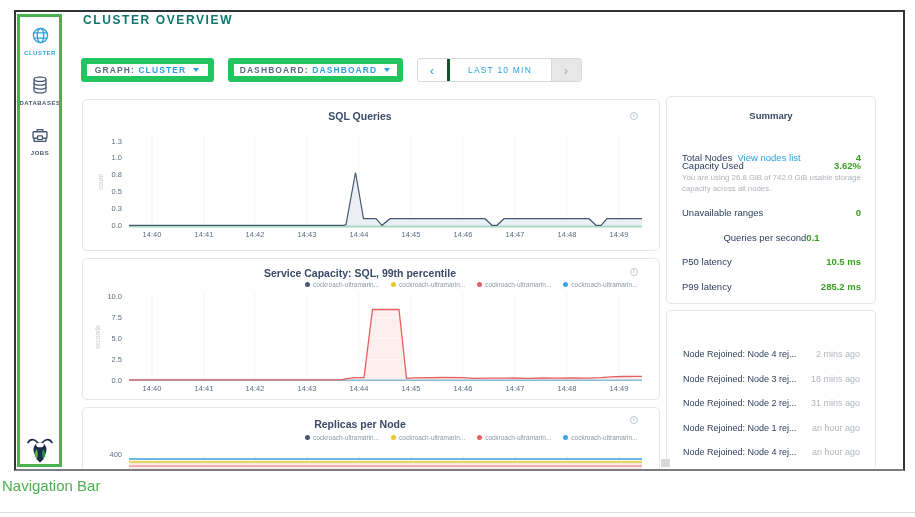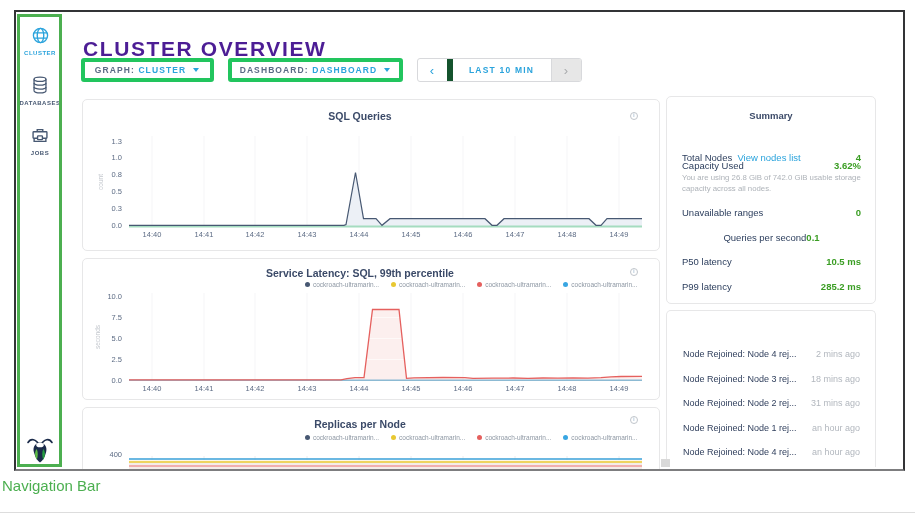--- a/index.html
+++ b/index.html
@@ -7,27 +7,27 @@
   body { position:relative; }
   .frame { position:absolute; left:14px; top:10px; width:891px; height:461px;
     border:2px solid #333436; border-bottom:2.5px solid #7d7d7f; background:#fff; overflow:hidden; }
   
   .sidebar { position:absolute; left:0; top:0; width:48px; height:100%; background:#fff; }
   .navitem { position:absolute; left:-3px; width:54px; text-align:center; }
   .navlabel { font-size:6px; font-weight:bold; letter-spacing:0.5px; color:#475872; margin-top:2px; }
   .cyan { color:#2aa3dc !important; }
   .greenrect { position:absolute; left:1px; top:2px; width:45px; height:453px; border:3px solid #4caf50; z-index:50; }
   
-  .pagetitle { position:absolute; left:67px; top:25px; font-size:21px; font-weight:bold; letter-spacing:1.6px; color:#4c1d95; }
-  .btn { position:absolute; top:46px; height:24px; background:#fff; border:4px solid #22c55e; border-radius:3px;
+  .pagetitle { position:absolute; left:67px; top:1px; font-size:12px; font-weight:bold; letter-spacing:1.6px; color:#0f766e; }
+  .btn { position:absolute; top:46px; height:24px; background:#fff; border:6px solid #22c55e; border-radius:3px;
      font-size:8.5px; font-weight:bold; letter-spacing:1.1px; color:#5a6a85; display:flex; align-items:center; justify-content:center; }
   .caret { display:inline-block; width:0; height:0; border-left:3.5px solid transparent; border-right:3.5px solid transparent; border-top:4.5px solid #2aa3dc; margin-left:7px; }
   .timewrap { position:absolute; left:400.5px; top:46px; width:165px; height:24px; border:1px solid #d8d9dc; border-radius:3px; background:#fff; display:flex; overflow:hidden; }
   .timewrap .arrow { width:29px; display:flex; align-items:center; justify-content:center; font-size:11px; color:#2aa3dc; }
-  .timewrap .mid { flex:1; border-left:6px solid #14532d; display:flex; align-items:center; justify-content:center; font-size:8.5px; font-weight:bold; letter-spacing:1.2px; color:#2aa3dc; }
+  .timewrap .mid { flex:1; border-left:3px solid #14532d; display:flex; align-items:center; justify-content:center; font-size:8.5px; font-weight:normal; letter-spacing:1.2px; color:#2aa3dc; }
   .timewrap .dis { width:30px; background:#e7e7e7; color:#a9abad; border-left:1px solid #d8d9dc; display:flex; align-items:center; justify-content:center; font-size:11px; }
   
   .panel { position:absolute; background:#fff; border:1px solid #e7e7e8; border-radius:5px; }
   .ptitle { position:absolute; width:100%; text-align:center; font-size:10.5px; font-weight:bold; color:#3b4a68; }
   .info { position:absolute; right:21px; top:11px; width:8px; height:8px; border:1px solid #c0c5cb; border-radius:50%; color:#8aa8c2; font-size:6px; line-height:5.5px; text-align:center; }
   .legend { position:absolute; left:216px; display:flex; justify-content:flex-start; font-size:6.5px; color:#8d97a3; white-space:nowrap; }
   .legend span.it { margin:0 6px; white-space:nowrap; }
   .dot { display:inline-block; width:5px; height:5px; border-radius:50%; margin-right:3px; vertical-align:0px; }
   
   .sumpanel { left:650px; top:84px; width:210px; height:208px; }
@@ -124,21 +124,21 @@
           <text x="484" y="137">14:48</text>
         <text x="536" y="137">14:49</text>
       </g>
       <path d="M46,125.3 L261,125.3 L263,124.5 L272.5,72.5 L280.5,118.7 L293,118.7 L299,125.3 L307,118.7 L402,118.7 L409,125.3 L414,125.3 L421,118.7 L506,118.7 L513,125.3 L518,125.3 L524,118.7 L559,118.7 L559,126.3 L46,126.3 Z" fill="#e9edf4" opacity="0.85"></path>
       <path d="M46,126.4 H559" stroke="#a5dcc0" stroke-width="2" fill="none"></path>
       <path d="M46,125.3 L261,125.3 L263,124.5 L272.5,72.5 L280.5,118.7 L293,118.7 L299,125.3 L307,118.7 L402,118.7 L409,125.3 L414,125.3 L421,118.7 L506,118.7 L513,125.3 L518,125.3 L524,118.7 L559,118.7" fill="none" stroke="#475872" stroke-width="1.2"></path>
     </svg>
   </div>
 
   <div class="panel" style="left:66px; top:246px; width:578px; height:142px;">
-    <div class="ptitle" style="top:8px; left:-11px;">Service Latency: SQL, 99th percentile</div>
+    <div class="ptitle" style="top:8px; left:-11px;">Service Capacity: SQL, 99th percentile</div>
     <div class="info" style="top:9px;">i</div>
     <div class="legend" style="top:22px;">
       <span class="it"><span class="dot" style="background:#475872"></span>cockroach-ultramarin...</span>
       <span class="it"><span class="dot" style="background:#e8c832"></span>cockroach-ultramarin...</span>
       <span class="it"><span class="dot" style="background:#e5605e"></span>cockroach-ultramarin...</span>
       <span class="it"><span class="dot" style="background:#39a6e2"></span>cockroach-ultramarin...</span>
     </div>
     <svg width="576" height="140" style="position:absolute;left:0;top:0;">
       <g stroke="#f5f5f7" stroke-width="1">
         <path d="M69,34V121.5 M121,34V121.5 M172,34V121.5 M224,34V121.5 M276,34V121.5 M328,34V121.5 M380,34V121.5 M432,34V121.5 M484,34V121.5 M536,34V121.5"></path>

